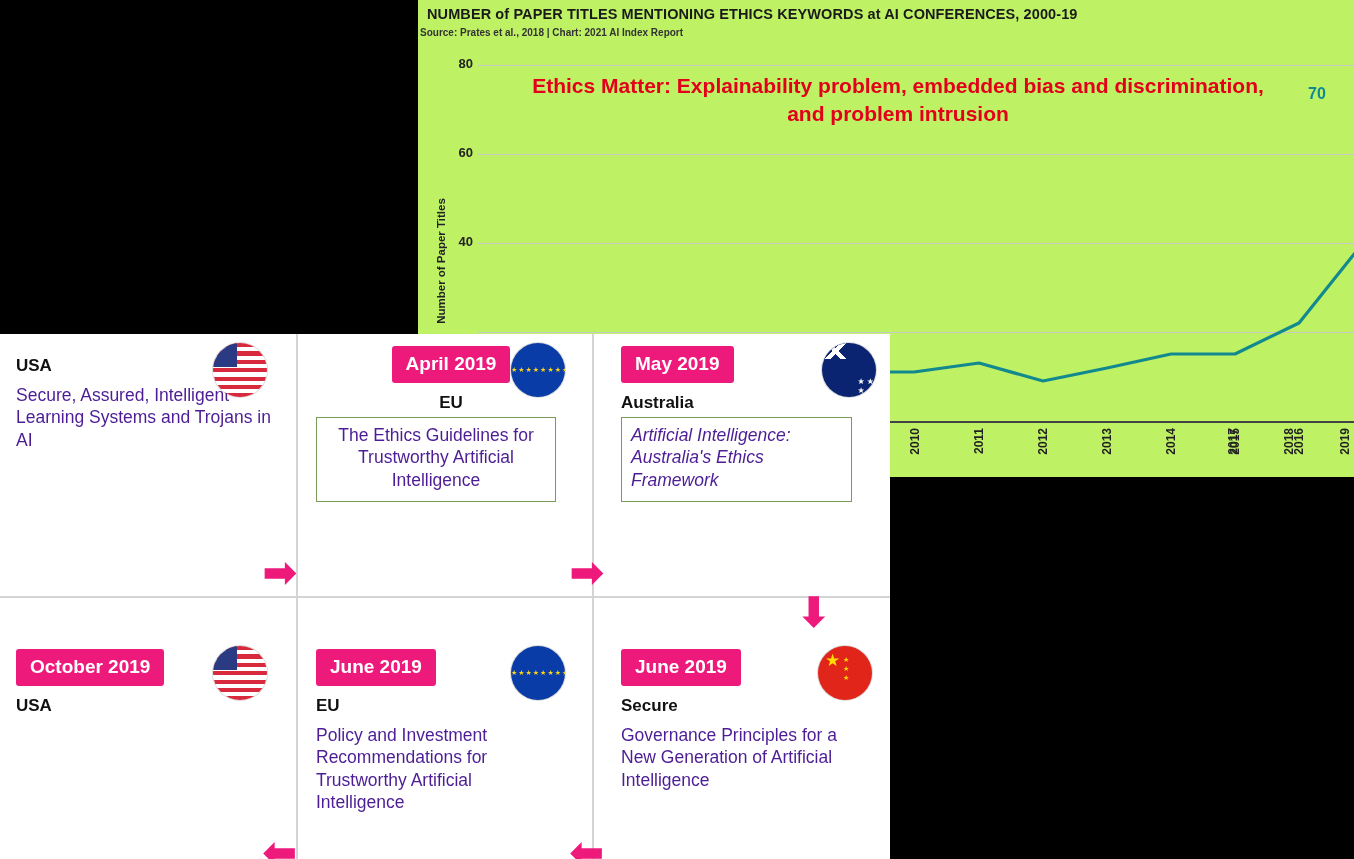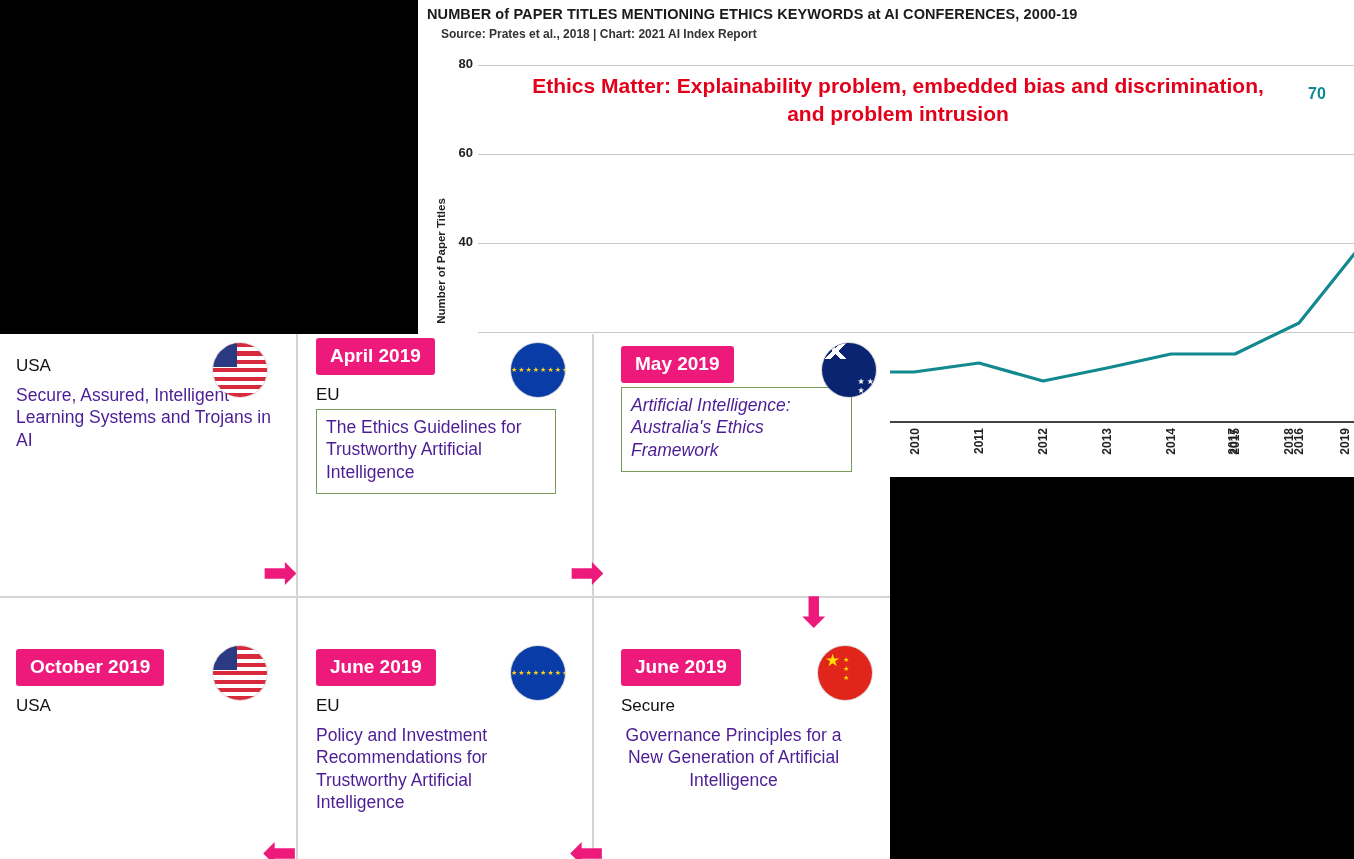--- a/index.html
+++ b/index.html
@@ -15,38 +15,38 @@
     font-family: "Liberation Sans", sans-serif;
   }
 
   
   #chart-panel {
     position: absolute;
     left: 418px;
     top: 0;
     width: 936px;
     height: 477px;
-    background: #ffffff;
+    background: #bef264;
     overflow: hidden;
   }
   #chart-title {
     position: absolute;
     left: 9px;
     top: 6px;
     font-size: 14.5px;
     font-weight: bold;
     color: #1a1a1a;
     letter-spacing: 0.1px;
     white-space: nowrap;
   }
   #chart-source {
     position: absolute;
-    left: 23px;
+    left: 2px;
     top: 27px;
-    font-size: 12px;
+    font-size: 10px;
     font-weight: bold;
     color: #333;
     white-space: nowrap;
   }
   #y-axis-label {
     position: absolute;
     left: -52px;
     top: 255px;
     width: 150px;
     transform: rotate(-90deg);
@@ -143,21 +143,21 @@
     background: #ed1a7b;
     color: #ffffff;
     font-size: 19px;
     font-weight: bold;
     padding: 7px 14px 8px 14px;
     border-radius: 3px;
     white-space: nowrap;
   }
   .country {
     font-size: 17px;
-    font-weight: normal;
+    font-weight: bold;
     color: #111;
     margin: 10px 0 0 0;
   }
   .desc-box {
     border: 1.5px solid #7a9a5a;
     padding: 6px 9px 10px 9px;
     margin-top: 4px;
   }
   .desc {
     font-size: 17.5px;
@@ -305,31 +305,32 @@
   <div class="tl-hline" style="top:262px;"></div>
   <div class="tl-vline" style="left:296px;"></div>
   <div class="tl-vline" style="left:592px;"></div>
 
   <div class="card" style="left:16px; top:12px;">
     <div class="country">USA</div>
     <div class="desc" style="margin-top:8px;">Secure, Assured, Intelligent Learning Systems and Trojans in AI</div>
   </div>
   <div class="flag flag-us" style="left:213px; top:9px;"></div>
 
-  <div class="card" style="left:316px; top:4px;">
+  <div class="card" style="left:316px; top:12px;text-align:center;">
     <span class="pill">April 2019</span>
     <div class="country">EU</div>
     <div class="desc-box" style="width:220px;">
       <div class="desc">The Ethics Guidelines for Trustworthy Artificial Intelligence</div>
     </div>
   </div>
   <div class="flag flag-eu" style="left:511px; top:9px;"></div>
 
   <div class="card" style="left:621px; top:12px;">
     <span class="pill">May 2019</span>
+    <div class="country">Australia</div>
     <div class="desc-box" style="width:211px;font-style:italic;">
       <div class="desc">Artificial Intelligence: Australia's Ethics Framework</div>
     </div>
   </div>
   <div class="flag flag-au" style="left:822px; top:9px;"></div>
 
   <div class="card" style="left:16px; top:315px;">
     <span class="pill">October 2019</span>
     <div class="country">USA</div>
   </div>
@@ -338,21 +339,21 @@
   <div class="card" style="left:316px; top:315px;">
     <span class="pill">June 2019</span>
     <div class="country">EU</div>
     <div class="desc" style="margin-top:8px; width:230px;">Policy and Investment Recommendations for Trustworthy Artificial Intelligence</div>
   </div>
   <div class="flag flag-eu" style="left:511px; top:312px;"></div>
 
   <div class="card" style="left:621px; top:315px;">
     <span class="pill">June 2019</span>
     <div class="country">Secure</div>
-    <div class="desc" style="margin-top:8px; width:225px;text-align:center;">Governance Principles for a New Generation of Artificial Intelligence</div>
+    <div class="desc" style="margin-top:8px; width:225px;">Governance Principles for a New Generation of Artificial Intelligence</div>
   </div>
   <div class="flag flag-cn" style="left:818px; top:312px;"></div>
 
   <div class="arrow" style="left:263px; top:218px;">➡</div>
   <div class="arrow" style="left:570px; top:218px;">➡</div>
   <div class="arrow" style="left:797px; top:258px;">⬇</div>
   <div class="arrow" style="left:263px; top:498px;">⬅</div>
   <div class="arrow" style="left:570px; top:498px;">⬅</div>
 </div>
 

